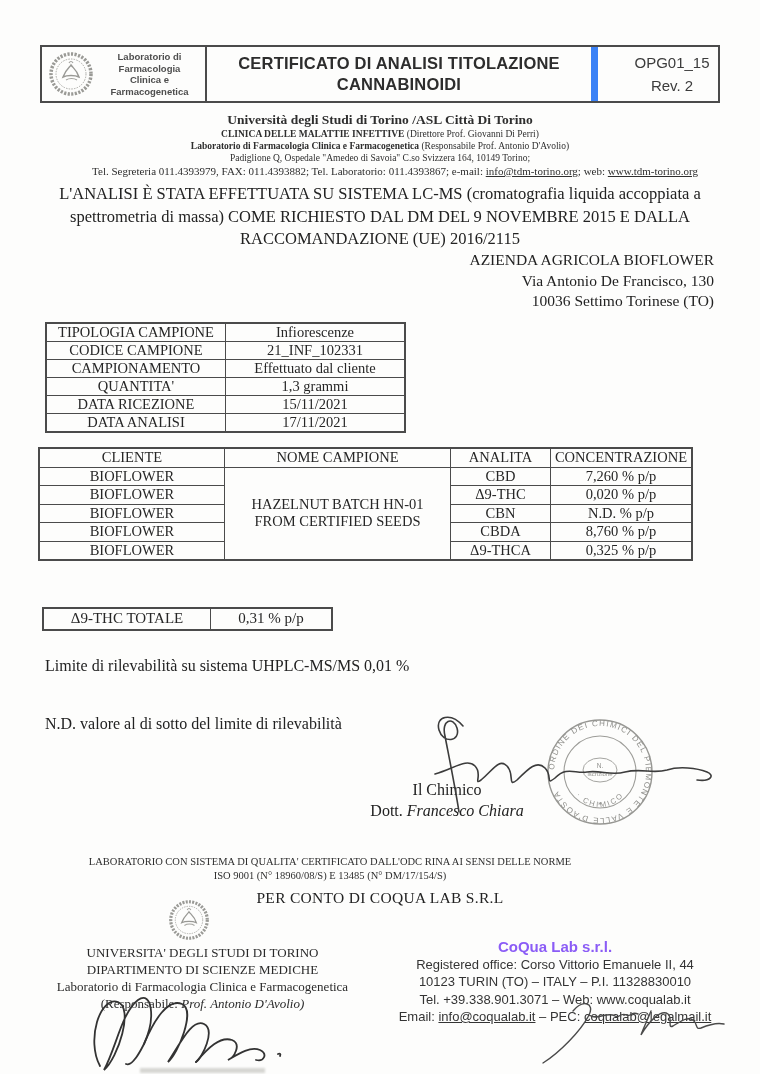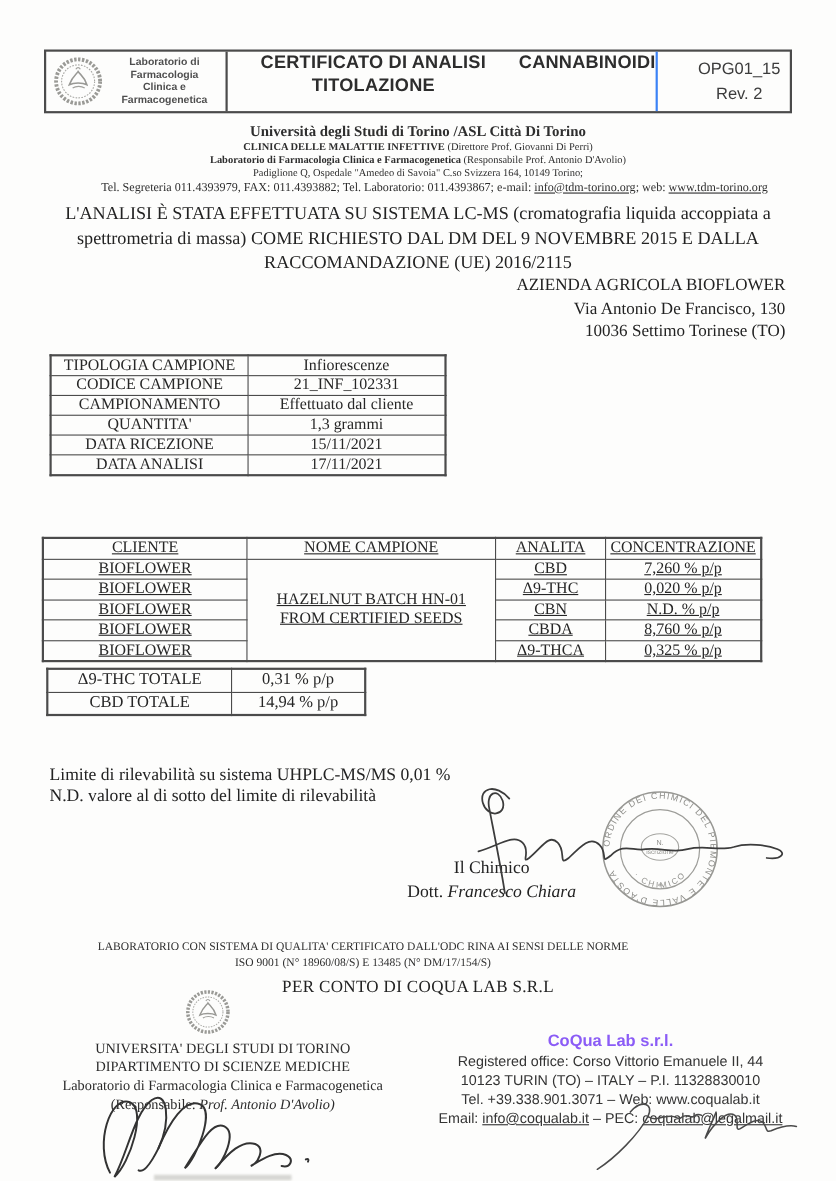--- a/index.html
+++ b/index.html
@@ -11,21 +11,21 @@
   }
   .abs{position:absolute;}
   .sans{font-family:"Liberation Sans","DejaVu Sans",sans-serif;}
   .bold{font-weight:bold;}
   .italic{font-style:italic;}
   .link{text-decoration:underline;}
 
   
   .hdr{left:40px;top:45px;width:676px;height:54px;border:2px solid #4b4b4b;display:flex;}
   .hdr-cell1{width:163px;border-right:2px solid #4b4b4b;display:flex;align-items:center;}
-  .hdr-cell2{flex:1;border-right:2px solid #3b82f6;display:flex;justify-content:center;}
+  .hdr-cell2{flex:1;border-right:7px solid #3b82f6;display:flex;flex-direction:column;justify-content:center;}
   .hdr-cell3{width:120px;display:flex;flex-direction:column;justify-content:space-evenly;}
   .hdr-logo{margin-left:6px;flex:0 0 auto;}
   .hdr-lab{flex:1;font-size:9.5px;line-height:11.5px;font-weight:bold;color:#4e4e4e;text-align:center;}
   .hdr-title{font-size:16.5px;line-height:21px;font-weight:bold;color:#2d2d2d;text-align:center;letter-spacing:.2px;}
   .hdr-code{font-size:15px;color:#3c3c3c;text-align:center;padding-left:28px;}
 
   
   .uni{left:0;top:112px;width:760px;text-align:center;color:#2e2e2e;}
   .uni-l1{font-size:13.5px;font-weight:bold;}
   .uni-s{font-size:9.5px;line-height:12px;}
@@ -34,21 +34,21 @@
   .statement{left:55px;top:183px;width:650px;text-align:center;font-size:16.5px;line-height:22.5px;color:#222;}
 
   .addr{top:250px;right:46px;text-align:right;font-size:15.5px;line-height:20.5px;color:#222;}
 
   table{border-collapse:collapse;}
   td,th{border:1.2px solid #4b4b4b;padding:0 4px;font-weight:normal;}
   .t-sample{left:45px;top:322px;}
   .t-sample table{width:361px;font-size:14.5px;padding-left:13px;}
   .t-sample td{height:16.9px;text-align:center;}
   .t-sample table,.t-results table,.t-totals table{border:2px solid #4b4b4b;}
-  .t-results{left:38px;top:488px;text-decoration:underline;}
+  .t-results{left:38px;top:447px;}
   .t-results table{width:655px;font-size:14.5px;}
   .t-results td,.t-results th{height:17.5px;text-align:center;}
   .t-totals{left:42px;top:607px;}
   .t-totals table{width:291px;font-size:15px;}
   .t-totals td{height:19.5px;text-align:center;}
 
   .note{left:45px;font-size:16px;color:#222;}
 
   .chemist{left:347px;top:779px;width:200px;text-align:center;font-size:16px;line-height:21px;color:#222;}
 
@@ -181,29 +181,25 @@
     </table>
   </div>
 
   <div class="abs t-totals">
     <table>
       <tbody>
         <tr>
             <td style="width:158px">Δ9-THC TOTALE</td>
             <td>0,31 % p/p</td>
           </tr>
-        <tr>
-            <td>CBD TOTALE</td>
-            <td>14,94 % p/p</td>
-          </tr>
       </tbody>
     </table>
   </div>
 
-  <div class="abs note" style="top:696px">Limite di rilevabilità su sistema UHPLC-MS/MS 0,01 %</div>
+  <div class="abs note" style="top:657px">Limite di rilevabilità su sistema UHPLC-MS/MS 0,01 %</div>
   <div class="abs note" style="top:715px">N.D. valore al di sotto del limite di rilevabilità</div>
 
   <div class="abs chemist">
     <div>Il Chimico</div>
     <div><span>Dott. </span><span class="italic">Francesco Chiara</span></div>
   </div>
 
   <div class="abs" style="left:540px;top:712px">
     <svg width="120" height="120" viewBox="0 0 120 120">
       <defs>

